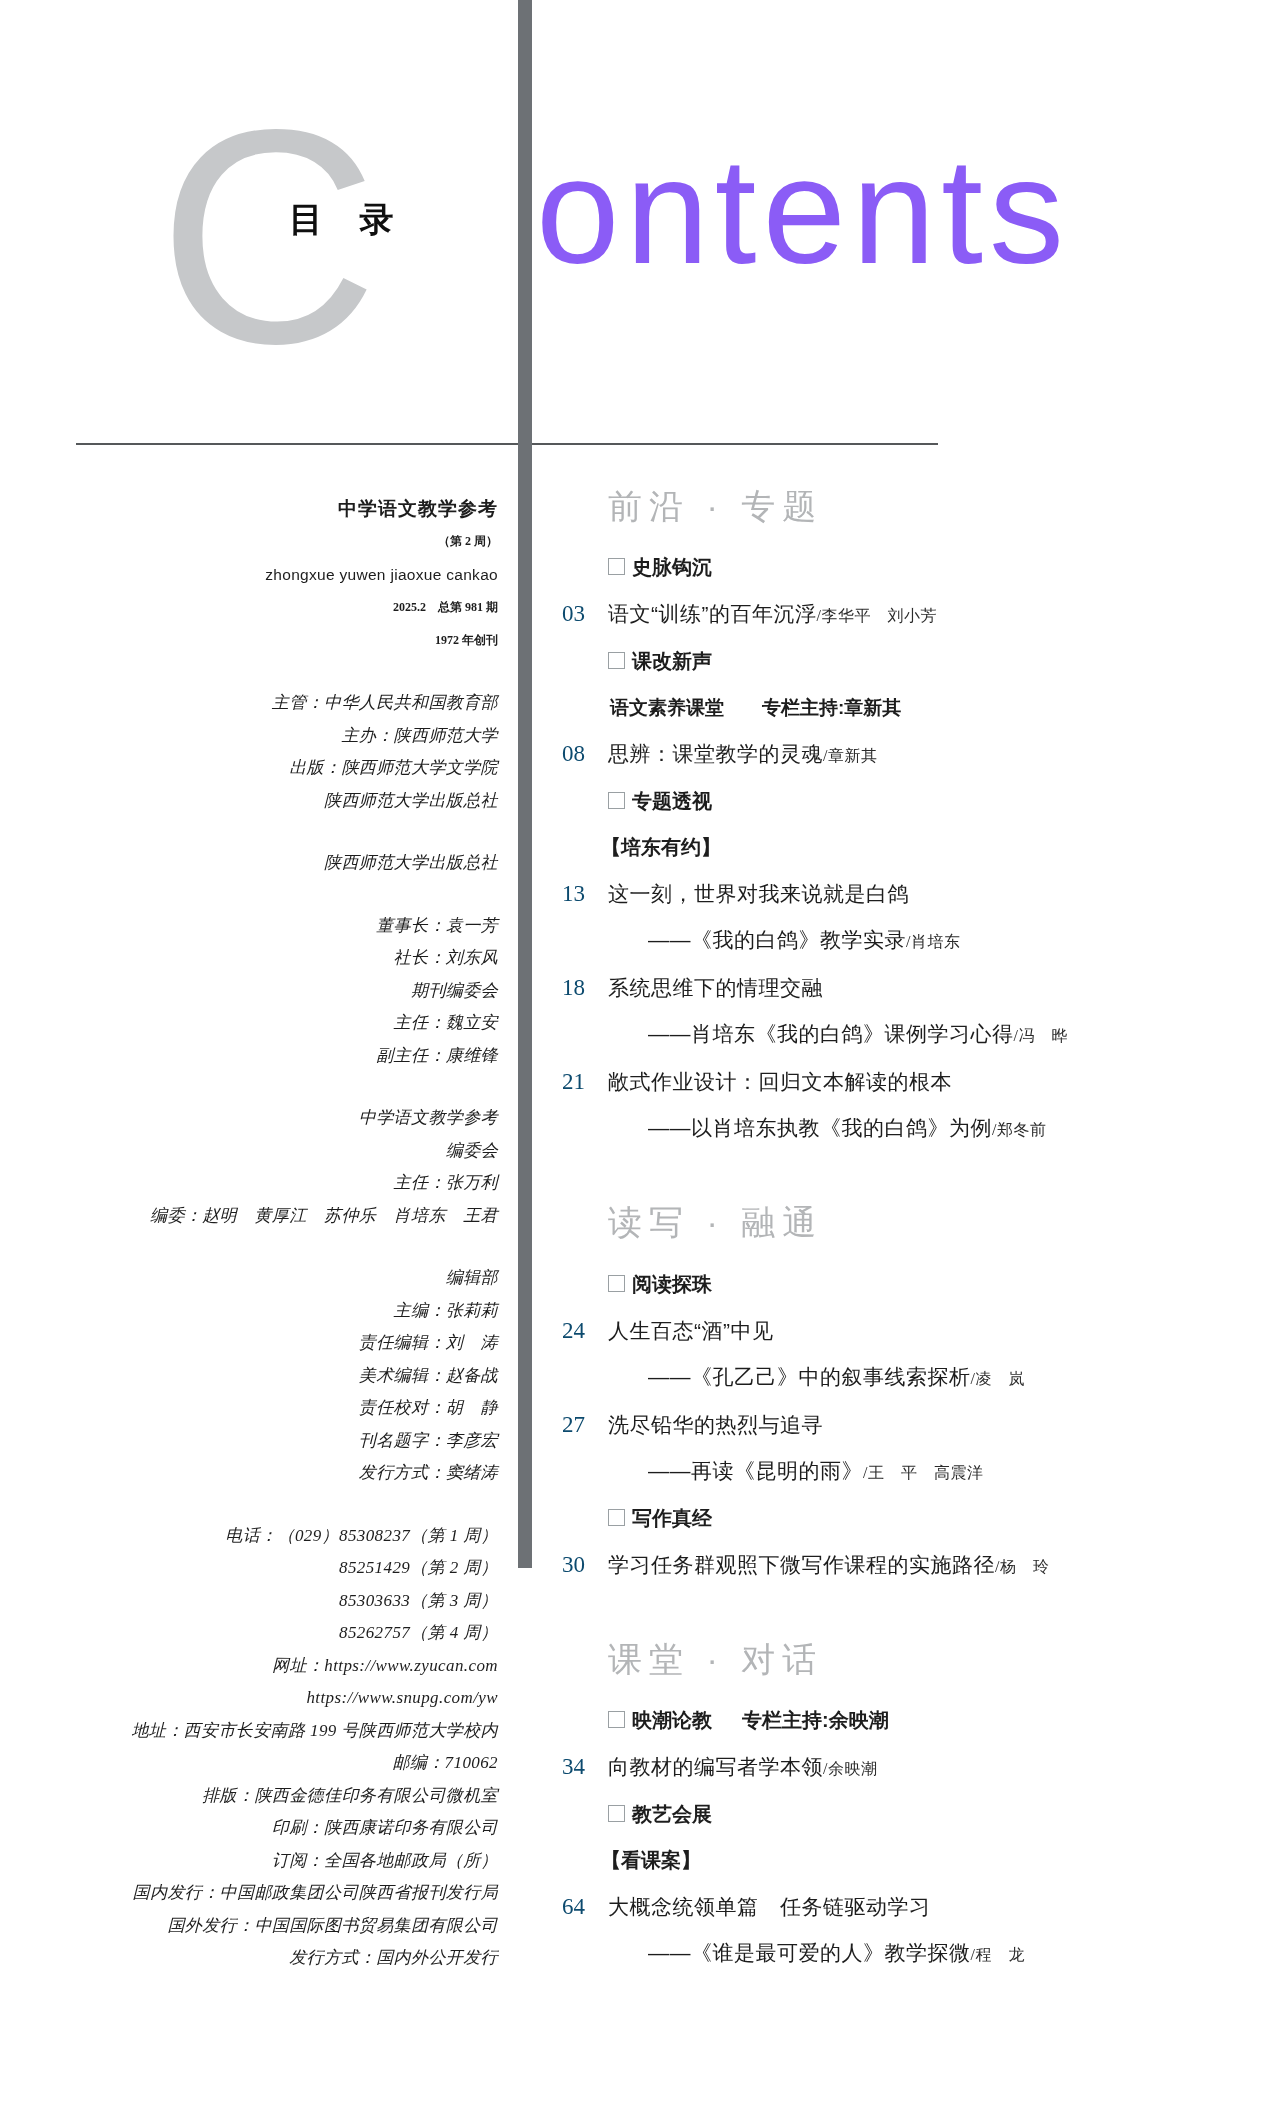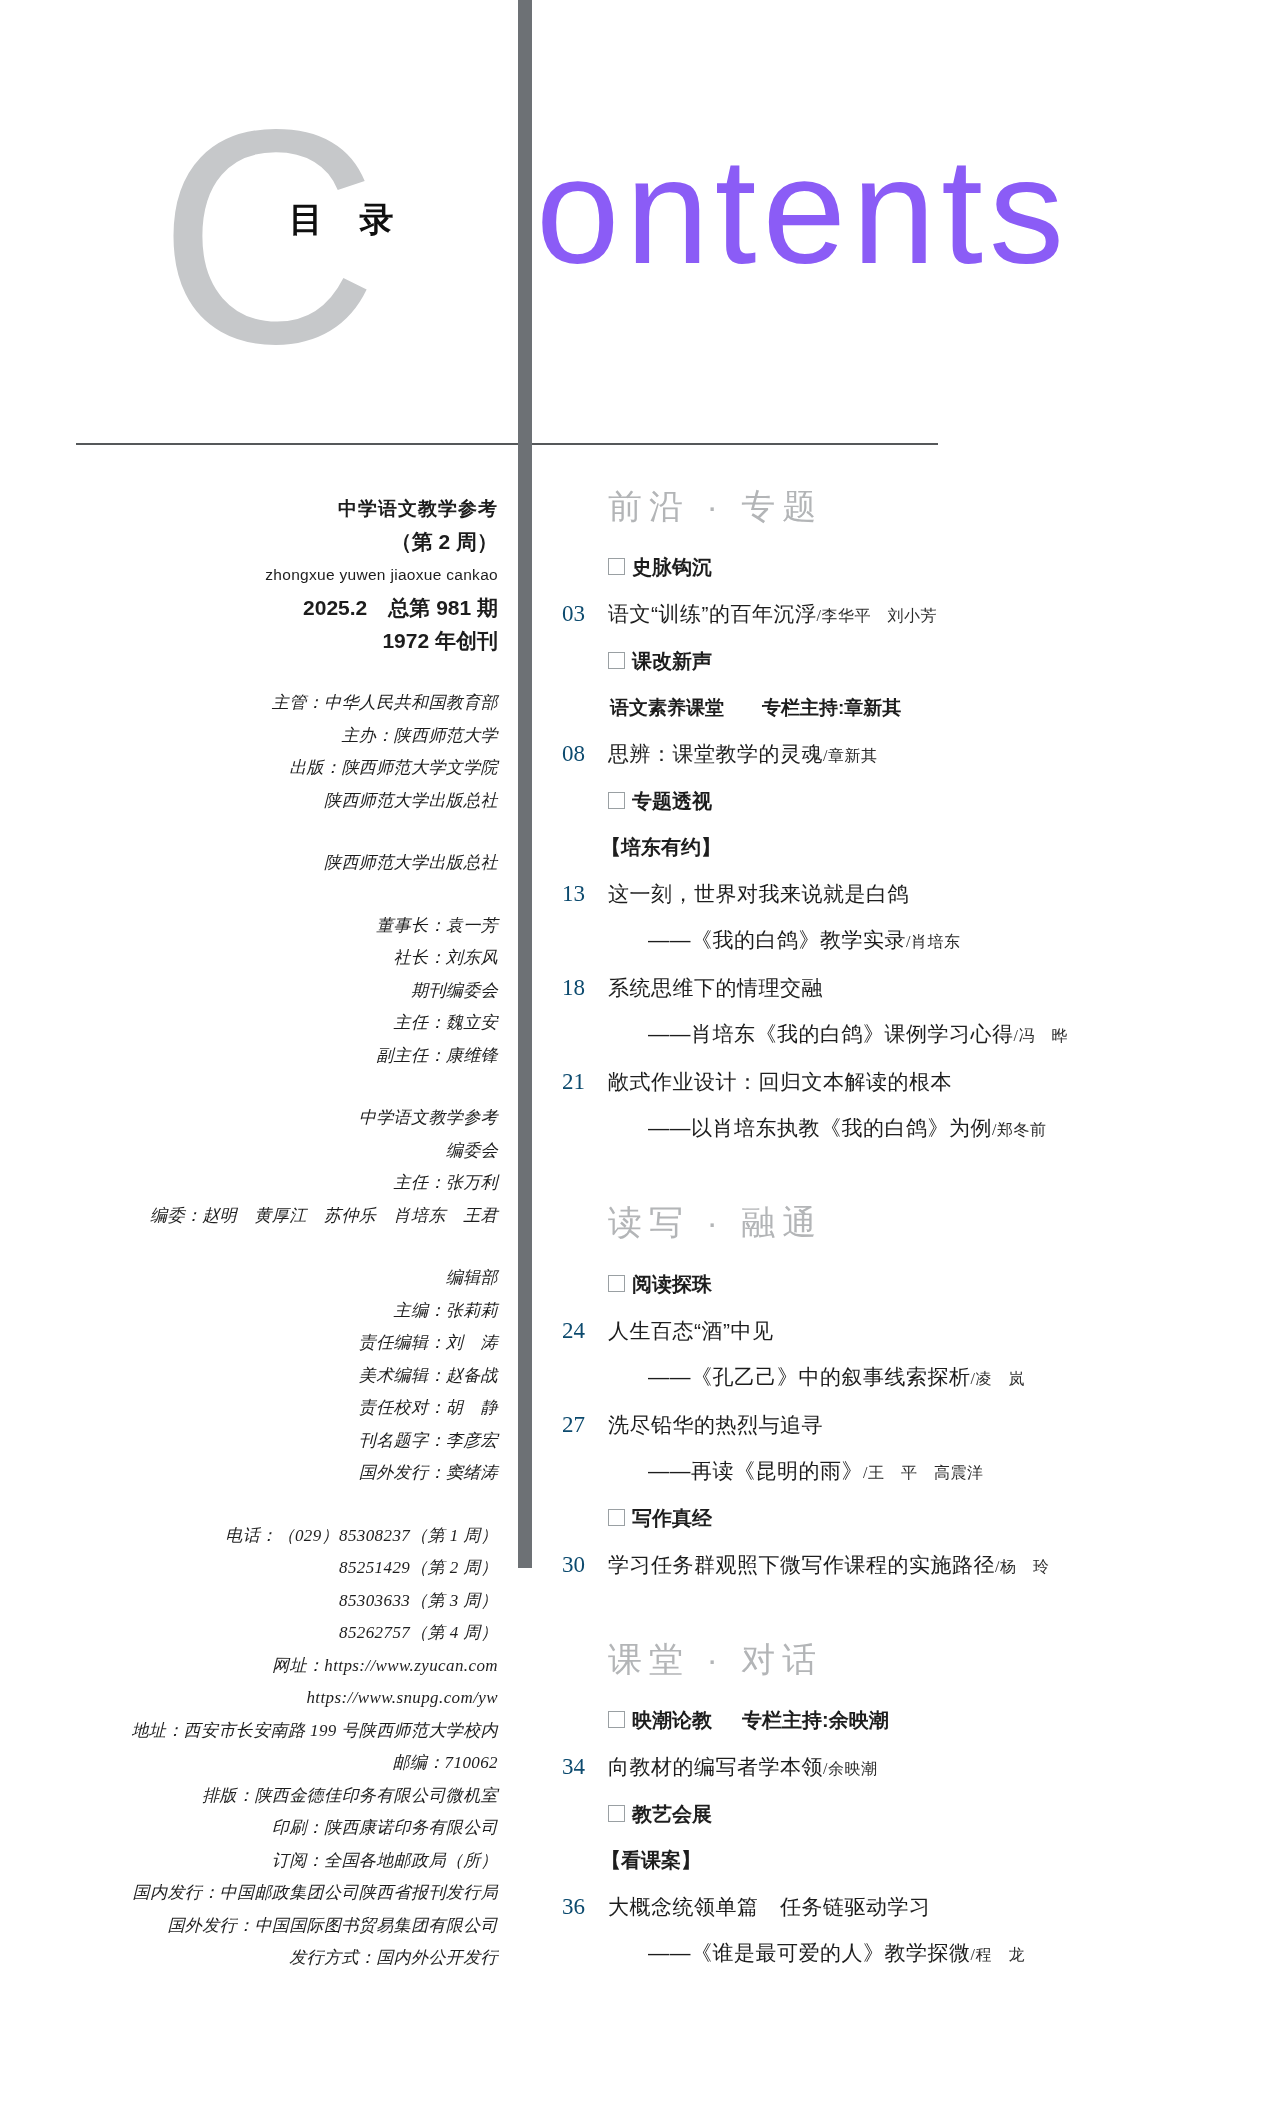--- a/index.html
+++ b/index.html
@@ -21,21 +21,21 @@
     color:#8b5cf6;letter-spacing:6px;font-family:"Liberation Sans",sans-serif;white-space:nowrap;
   }
   .vbar{position:absolute;left:518px;top:0;width:14px;height:1568px;background:#6d7175;}
   .hline-left{position:absolute;left:76px;top:443px;width:442px;height:2px;background:#55585a;}
   .hline-right{position:absolute;left:532px;top:443px;width:406px;height:2px;background:#55585a;}
 
   
   .mast{position:absolute;left:84px;top:492px;width:414px;text-align:right;}
   .mast .b{font-weight:bold;font-family:"Liberation Sans",sans-serif;}
   .mast .t1{font-size:19px;line-height:33px;letter-spacing:1px;}
-  .mast .t2{font-size:21px;line-height:33px;}
+  .mast .t2{font-size:12px;line-height:33px;font-family:Liberation Serif, serif;}
   .mast .t3{font-size:15.5px;line-height:33px;letter-spacing:0.3px;}
   .info{font-family:"Liberation Serif",serif;font-size:17px;line-height:32.5px;letter-spacing:0.4px;}
   .blk{margin-top:30px;font-style:italic;}
 
   
   .toc-col{position:absolute;left:552px;top:488px;width:600px;}
   .sec-header{
     font-size:34px;font-weight:normal;color:#b3b5b7;letter-spacing:7px;
     margin:60px 0 28px 56px;line-height:1.1;white-space:nowrap;
   }
@@ -99,21 +99,21 @@
     <div>编委：赵明　黄厚江　苏仲乐　肖培东　王君</div>
   </div>
 
   <div class="blk info">
     <div>编辑部</div>
     <div>主编：张莉莉</div>
     <div>责任编辑：刘　涛</div>
     <div>美术编辑：赵备战</div>
     <div>责任校对：胡　静</div>
     <div>刊名题字：李彦宏</div>
-    <div>国外发行：窦绪涛</div>
+    <div>发行方式：窦绪涛</div>
   </div>
 
   <div class="blk info">
     <div>电话：（029）85308237（第 1 周）</div>
     <div>85251429（第 2 周）</div>
     <div>85303633（第 3 周）</div>
     <div>85262757（第 4 周）</div>
     <div>网址：https://www.zyucan.com</div>
     <div>https://www.snupg.com/yw</div>
     <div>地址：西安市长安南路 199 号陕西师范大学校内</div>
@@ -199,18 +199,18 @@
   <div class="art-line">
     <span class="pg">34</span>
     <span><span class="atitle">向教材的编写者学本领</span><span class="authors">/余映潮</span></span>
   </div>
 
   <div class="cat-line"><span class="sq"></span><span>教艺会展</span></div>
 
   <div class="bracket-line">【看课案】</div>
 
   <div class="art-line">
-    <span class="pg">36</span>
+    <span class="pg">64</span>
     <span class="atitle">大概念统领单篇　任务链驱动学习</span>
   </div>
   <div class="sub-line"><span class="atitle">——《谁是最可爱的人》教学探微</span><span class="authors">/程　龙</span></div>
 
 </div>
 
 </body></html>

